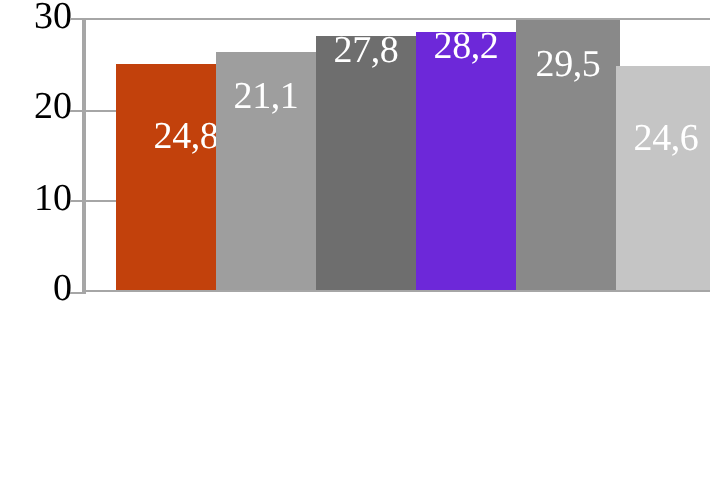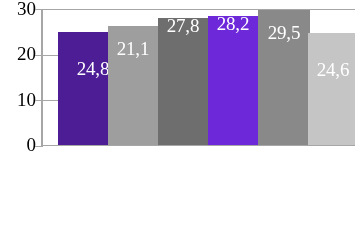--- a/index.html
+++ b/index.html
@@ -127,21 +127,21 @@
 
   <div class="y-axis-line"></div>
 
   <div class="plot-area">
     <div class="gridline g30"></div>
     <div class="gridline g20"></div>
     <div class="gridline g10"></div>
     <div class="gridline g0"></div>
 
     <div class="bars-layer">
-      <div class="bar" style="left: 17px; width: 70px; height: 113.253px; background: #4c1d95;">
+      <div class="bar" style="left: 17px; width: 70px; height: 113.253px; background: #c2410c;">
         <span class="bar-value" style="top: 27px;">24,8</span>
       </div>
       <div class="bar" style="left: 67px; width: 50px; height: 119.19px; background: rgb(158, 158, 158);">
         <span class="bar-value" style="top: 13px;">21,1</span>
       </div>
       <div class="bar" style="left: 117px; width: 50px; height: 126.953px; background: rgb(110, 110, 110);">
         <span class="bar-value" style="top: -2px;">27,8</span>
       </div>
       <div class="bar" style="left: 167px; width: 50px; height: 128.78px; background: #6d28d9;">
         <span class="bar-value" style="top: -2px;">28,2</span>

